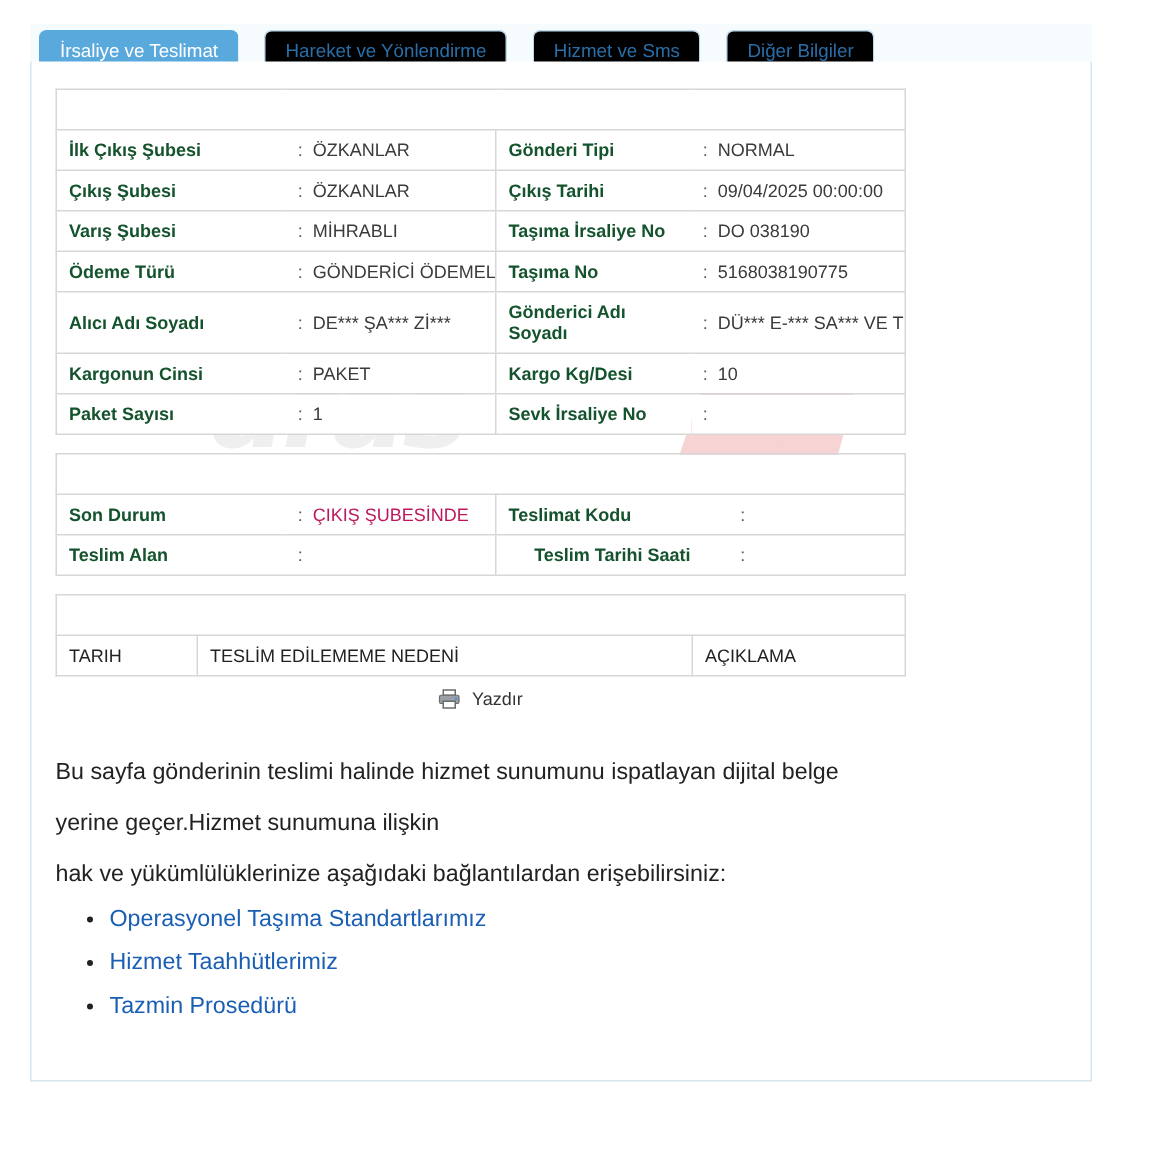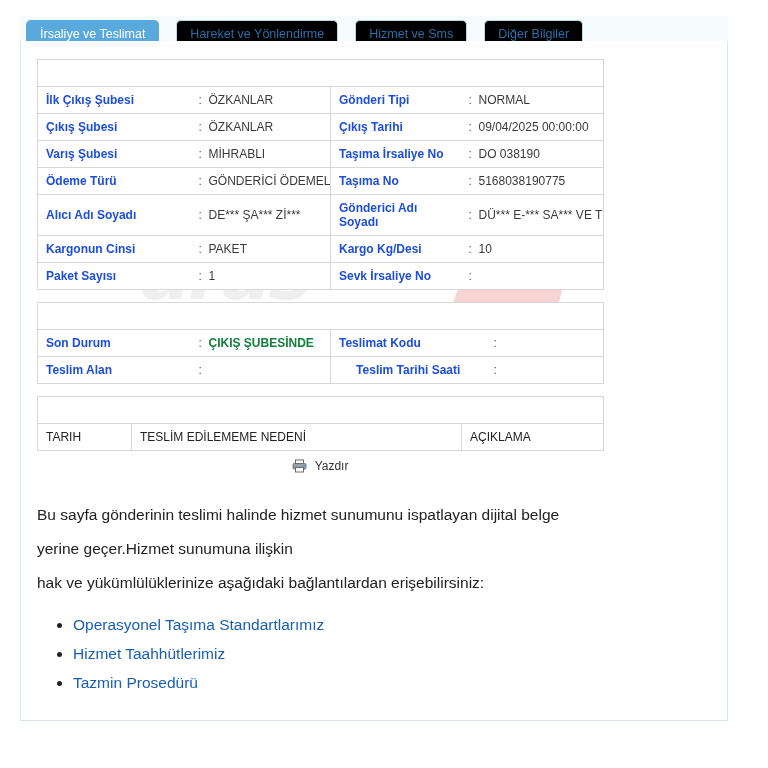--- a/index.html
+++ b/index.html
@@ -134,37 +134,37 @@
   table.grid td {
     border: 1px solid #d7d7d7;
     padding: 6px 8px;
     font-size: 12px;
     vertical-align: middle;
     background: #ffffff;
     background-clip: padding-box;
   }
   td.lbl {
     font-weight: bold;
-    color: #1d4ed8;
+    color: #14532d;
     border-right: none !important;
   }
   td.val {
     color: #3a3a3a;
     border-left: none !important;
     white-space: nowrap;
     overflow: hidden;
   }
   td.val .colon {
     display: inline-block;
     width: 10px;
     color: #555;
   }
   .redval {
-    color: #15803d;
-    font-weight: bold;
+    color: #be185d;
+    font-weight: normal;
   }
 
   .printrow {
     width: 566px;
     text-align: center;
     margin-top: 8px;
     font-size: 12px;
     color: #333;
   }
   .printrow .picon {
@@ -174,21 +174,21 @@
   }
 
   .para {
     margin: 22px 0 0 0;
     font-size: 15.5px;
     color: #222;
     line-height: 2.2;
     max-width: 640px;
   }
   ul.links {
-    margin: 16px 0 0 0;
+    margin: 4px 0 0 0;
     padding-left: 36px;
   }
   ul.links li {
     margin-bottom: 11px;
     font-size: 15.5px;
     color: #222;
   }
   ul.links li a {
     color: #1a5fb4;
     text-decoration: none;

